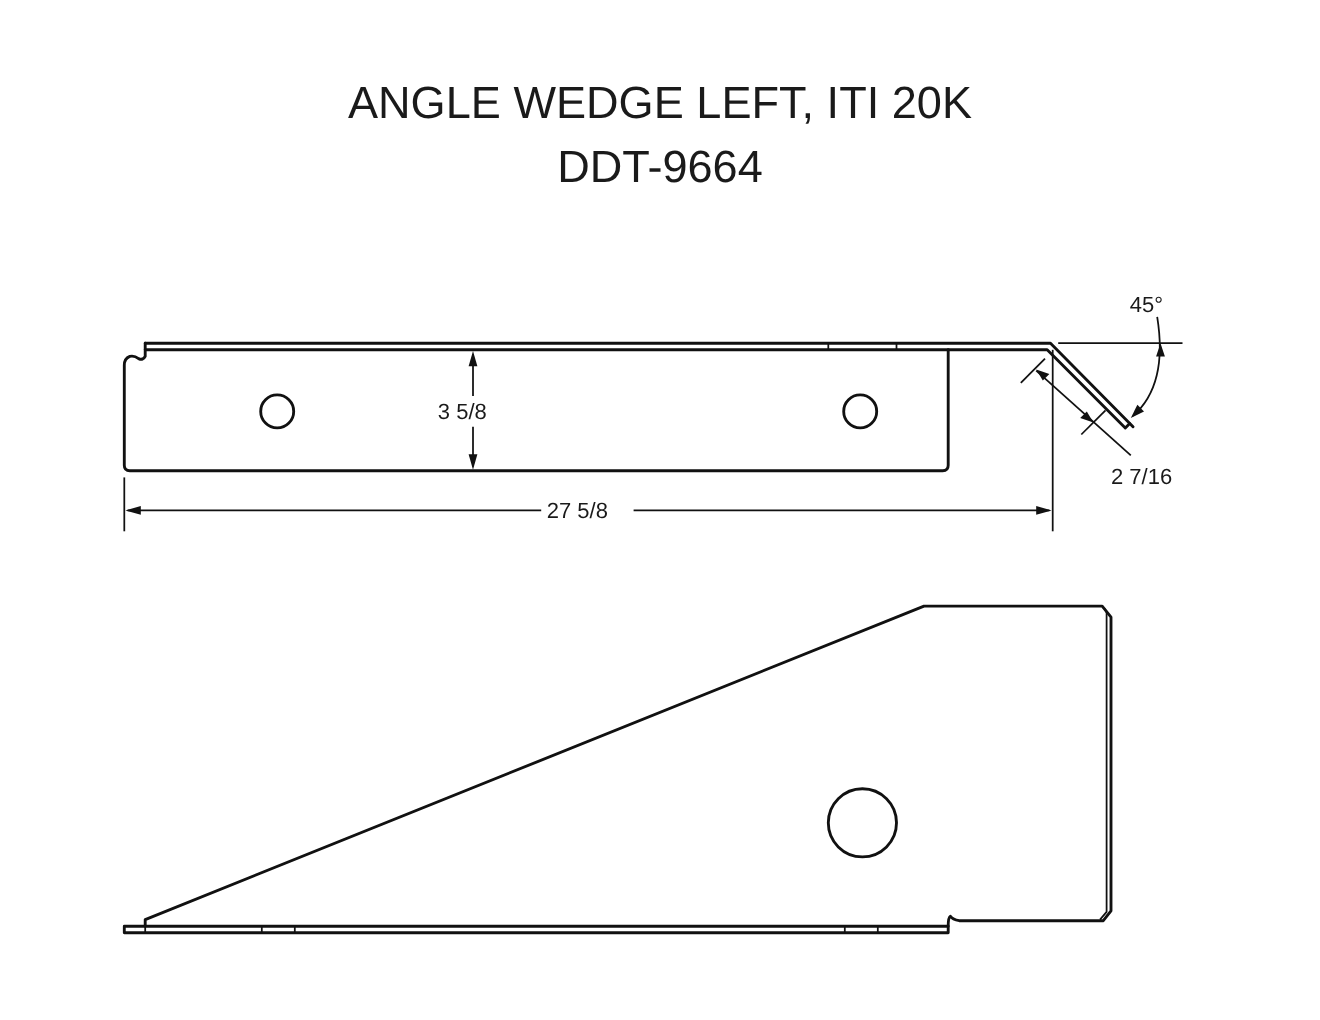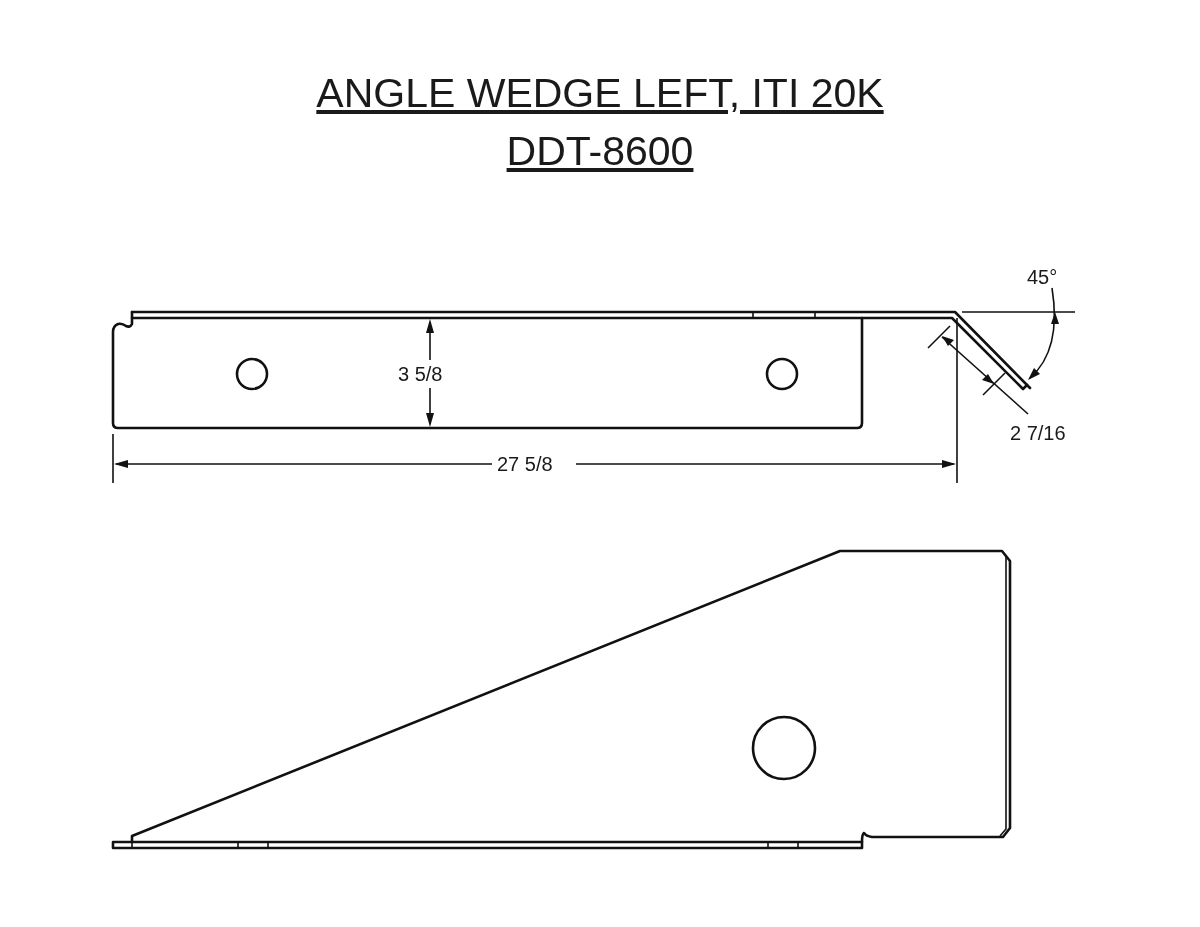--- a/index.html
+++ b/index.html
@@ -1,31 +1,31 @@
 <!DOCTYPE html>
 <html><head>
 <meta charset="utf-8">
 <style>
   html, body { margin: 0; padding: 0; background: #ffffff; }
   body { width: 1200px; height: 927px; position: relative; overflow: hidden; font-family: "Liberation Sans", sans-serif; color: #1a1a1a; }
-  .title { position: absolute; left: 0; width: 1200px; text-align: center; font-size: 41px; letter-spacing: 0px; color: #1a1a1a; font-family: "Liberation Sans", sans-serif; text-decoration: underline; }
+  .title { position: absolute; left: 0; width: 1200px; text-align: center; font-size: 41px; letter-spacing: 0px; color: #1a1a1a; font-family: "Liberation Sans", sans-serif; }
   .title.l1 { top: 70px; }
   .title.l2 { top: 128px; }
   svg { position: absolute; left: 0; top: 0; }
   .ln { stroke: #111; stroke-width: 2.6; fill: none; stroke-linecap: round; stroke-linejoin: round; }
   .ln-thin { stroke: #111; stroke-width: 1.6; fill: none; }
   .dim { stroke: #111; stroke-width: 1.6; fill: none; }
   .dimtxt { font-family: "Liberation Sans", sans-serif; font-size: 20px; fill: #1a1a1a; }
   .arrow { fill: #111; stroke: none; }
 </style>
 </head>
 <body>
 
 <div class="title l1">ANGLE WEDGE LEFT, ITI 20K</div>
-<div class="title l2">DDT-8600</div>
+<div class="title l2">DDT-9664</div>
 
 <svg width="1200" height="927" viewBox="0 0 1200 927">
 
   <g>
 
     <path class="ln" d="M132 312 L955 312 L1030 388"></path>
     <path class="ln" d="M132 318 L952 318 L1023 389 L1027 385"></path>
 
     <line class="ln-thin" x1="753" y1="312" x2="753" y2="318"></line>
     <line class="ln-thin" x1="815" y1="312" x2="815" y2="318"></line>

